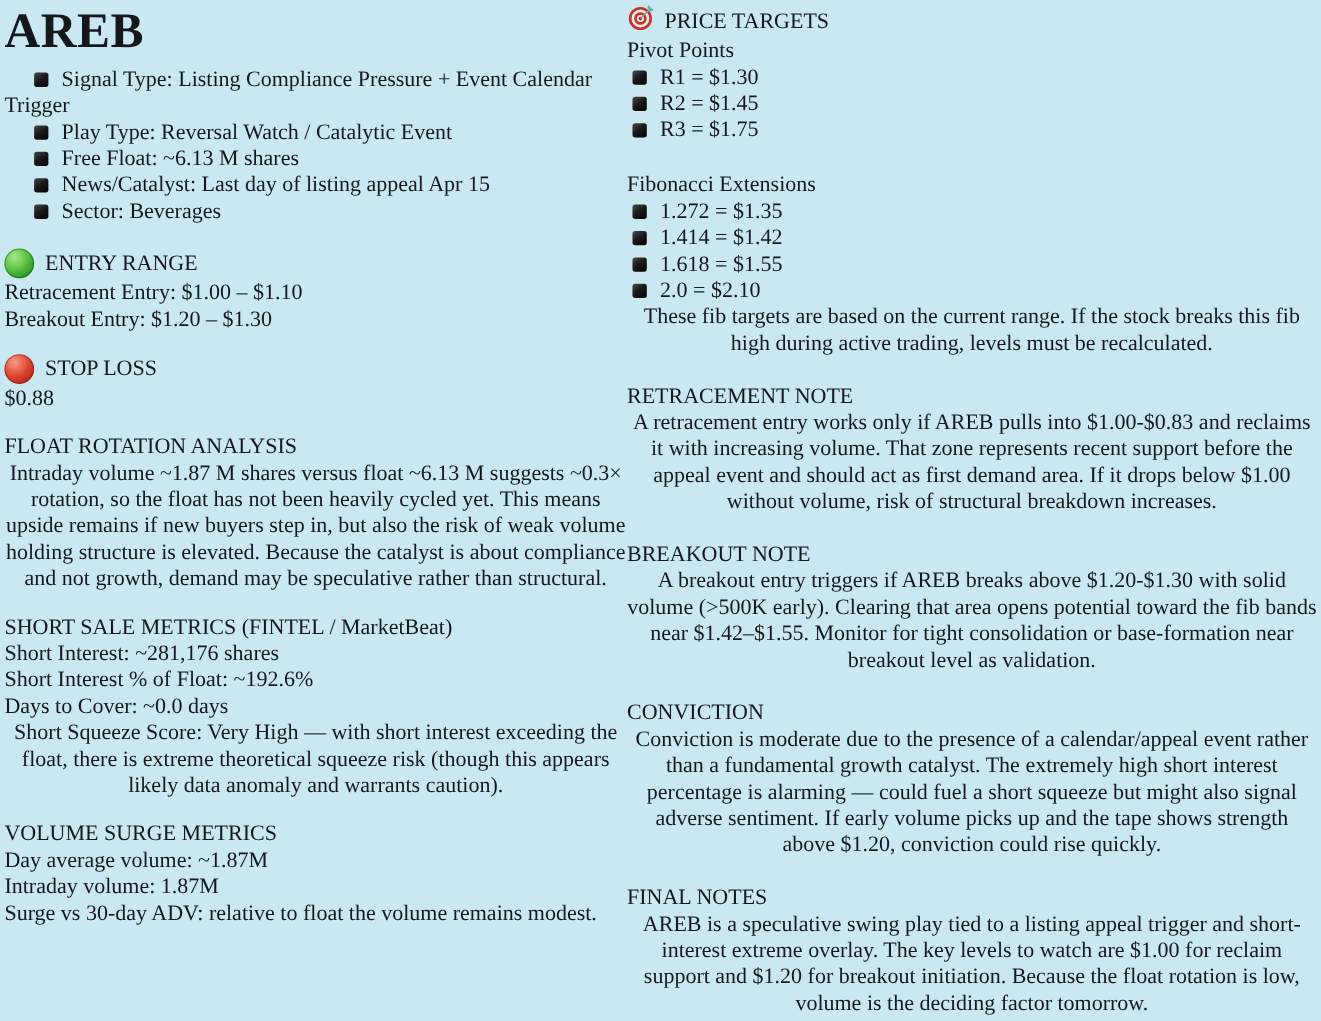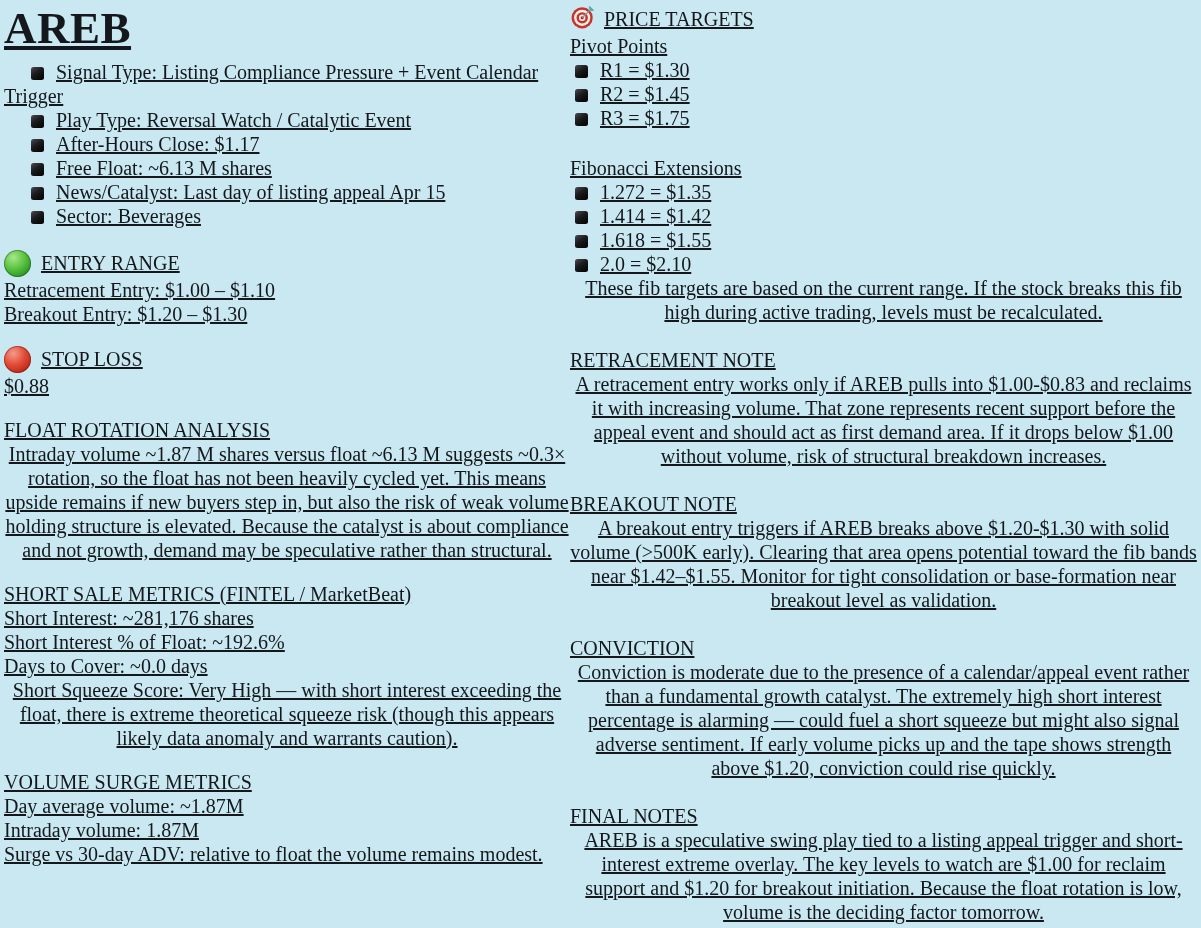--- a/index.html
+++ b/index.html
@@ -5,21 +5,21 @@
   html,body{margin:0;padding:0;}
   .page{
     position:relative;
     width:1201px;height:928px;
     background:#c9e8f1;
     overflow:hidden;
     font-family:"Liberation Serif","DejaVu Serif",serif;
     font-size:20px;line-height:24px;
     color:#14181c;
   }
-  .col{position:absolute;top:0;text-decoration:underline;}
+  .col{position:absolute;top:0;}
   .col-left{left:4px;width:566px;}
   .col-right{left:570px;width:627px;}
   .title{
     font-size:45px;line-height:52px;font-weight:bold;
     margin:2px 0 6px 0;letter-spacing:.5px;
   }
   .line{min-height:24px;}
   .para{margin:0;text-align:center;}
   .section-l{margin-top:20px;}
   .section-sl{margin-top:18px;}
@@ -55,21 +55,20 @@
 
 <div class="page">
 
   <div class="col col-left">
 
     <div class="title">AREB</div>
 
     <div>
       <div class="li"><span class="sq"></span><span>Signal Type: Listing Compliance Pressure + Event Calendar Trigger</span></div>
       <div class="li"><span class="sq"></span><span>Play Type: Reversal Watch / Catalytic Event</span></div>
-      <div class="li"><span class="sq"></span><span>After-Hours Close: $1.17</span></div>
       <div class="li"><span class="sq"></span><span>Free Float: ~6.13 M shares</span></div>
       <div class="li"><span class="sq"></span><span>News/Catalyst: Last day of listing appeal Apr 15</span></div>
       <div class="li"><span class="sq"></span><span>Sector: Beverages</span></div>
     </div>
 
     <div class="section-l">
       <div class="hrow">
         <span class="dot green"></span>
         <span class="heading">ENTRY RANGE</span>
       </div>

